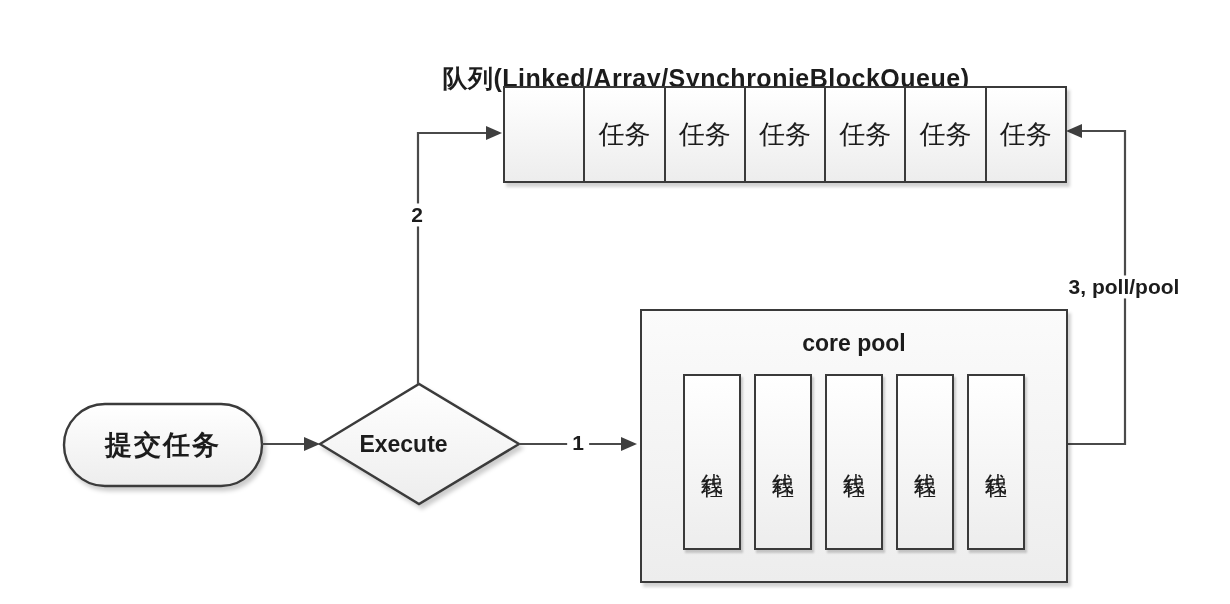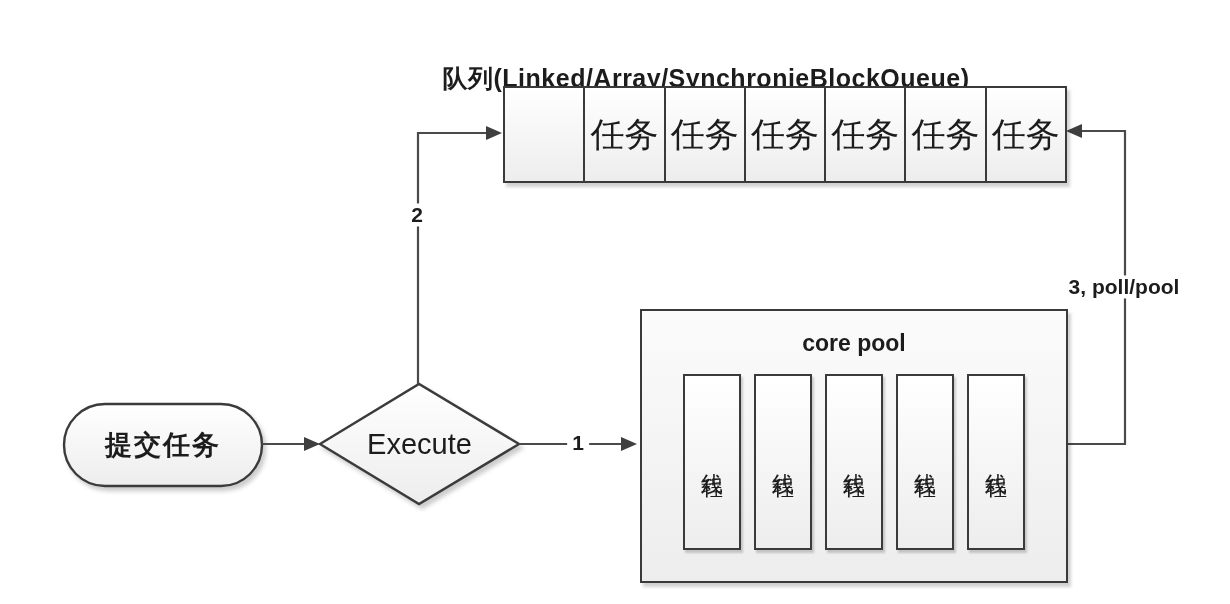--- a/index.html
+++ b/index.html
@@ -57,39 +57,39 @@
     border: 2.5px solid var(--border);
     background: linear-gradient(180deg, var(--fill-top) 0%, var(--fill-bottom) 100%);
     box-shadow: 3px 4px 3px var(--shadow);
   }
   .queue-cell {
     flex: 1;
     border-right: 2.5px solid var(--border);
     display: flex;
     align-items: center;
     justify-content: center;
-    font-size: 34px;
+    font-size: 26px;
   }
   .queue-cell:last-child { border-right: none; }
   .node-label {
     display: flex;
     align-items: center;
     justify-content: center;
     text-align: center;
   }
   .submit-label {
     left: 64px; top: 404px; width: 198px; height: 82px;
     font-size: 27px;
     letter-spacing: 2px;
     font-weight: bold;
   }
   .execute-label {
-    left: 320px; top: 384px; width: 199px; height: 120px;
-    font-size: 29px;
-    font-weight: normal;
+    left: 304px; top: 384px; width: 199px; height: 120px;
+    font-size: 23px;
+    font-weight: bold;
   }
   .step-label {
     transform: translate(-50%, -50%);
     background: #ffffff;
     padding: 0 5px;
     font-size: 21px;
     font-weight: bold;
     white-space: nowrap;
     line-height: 1.1;
   }

